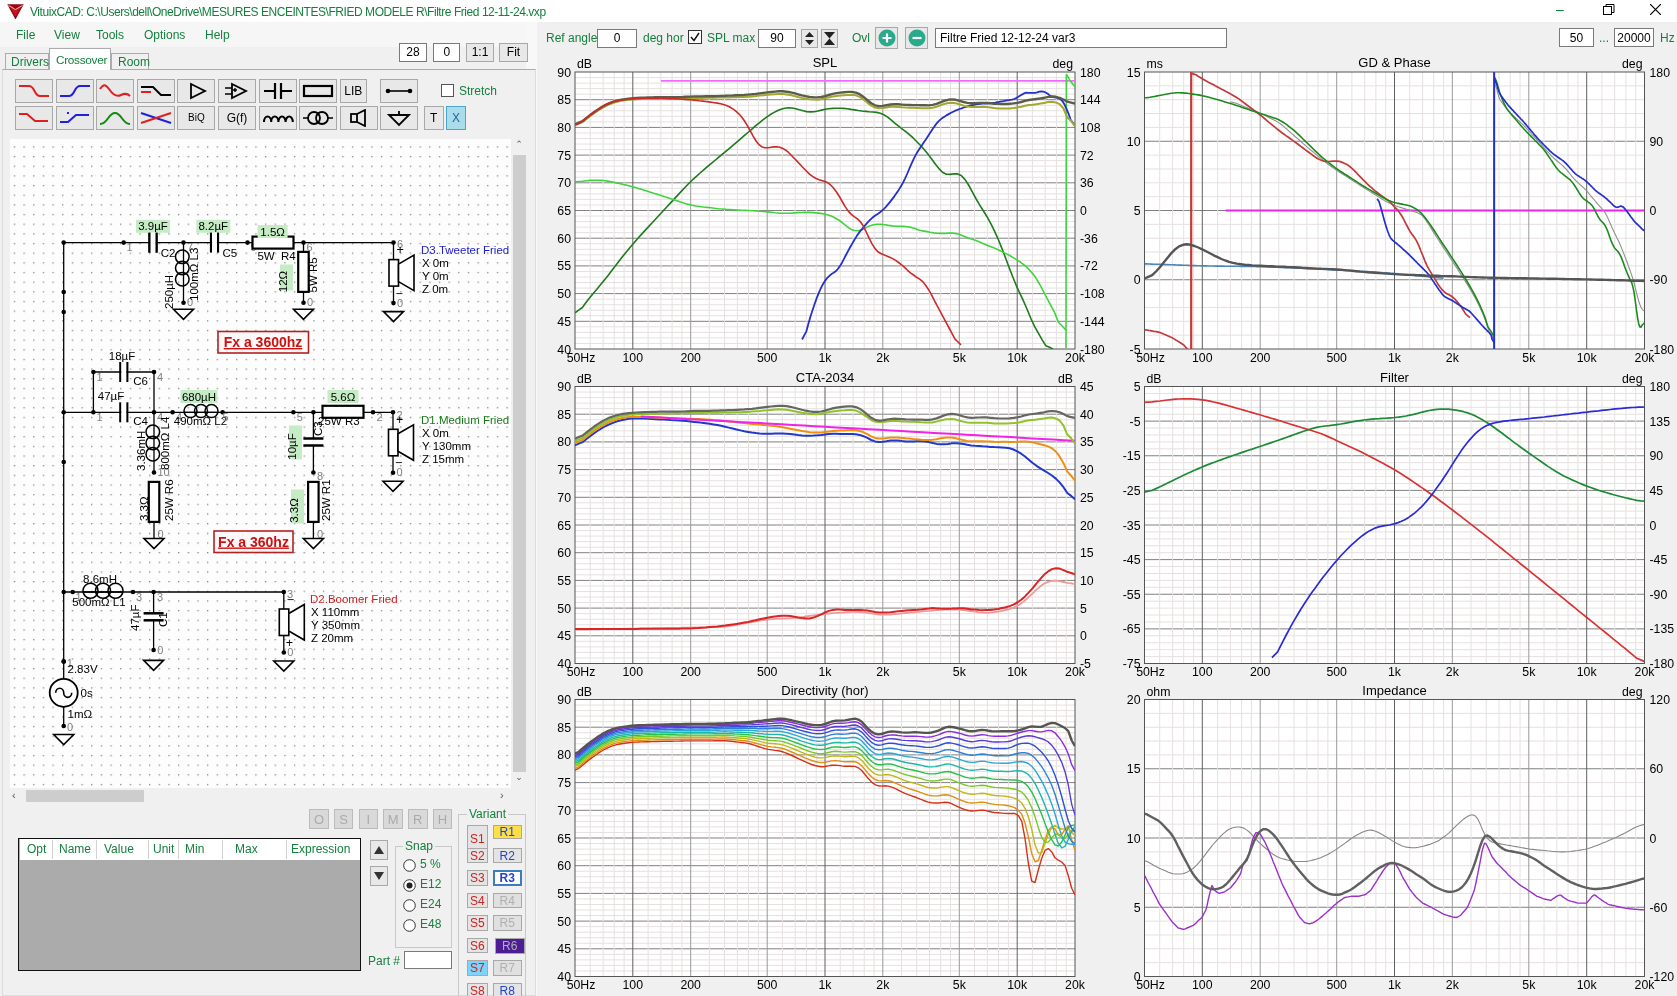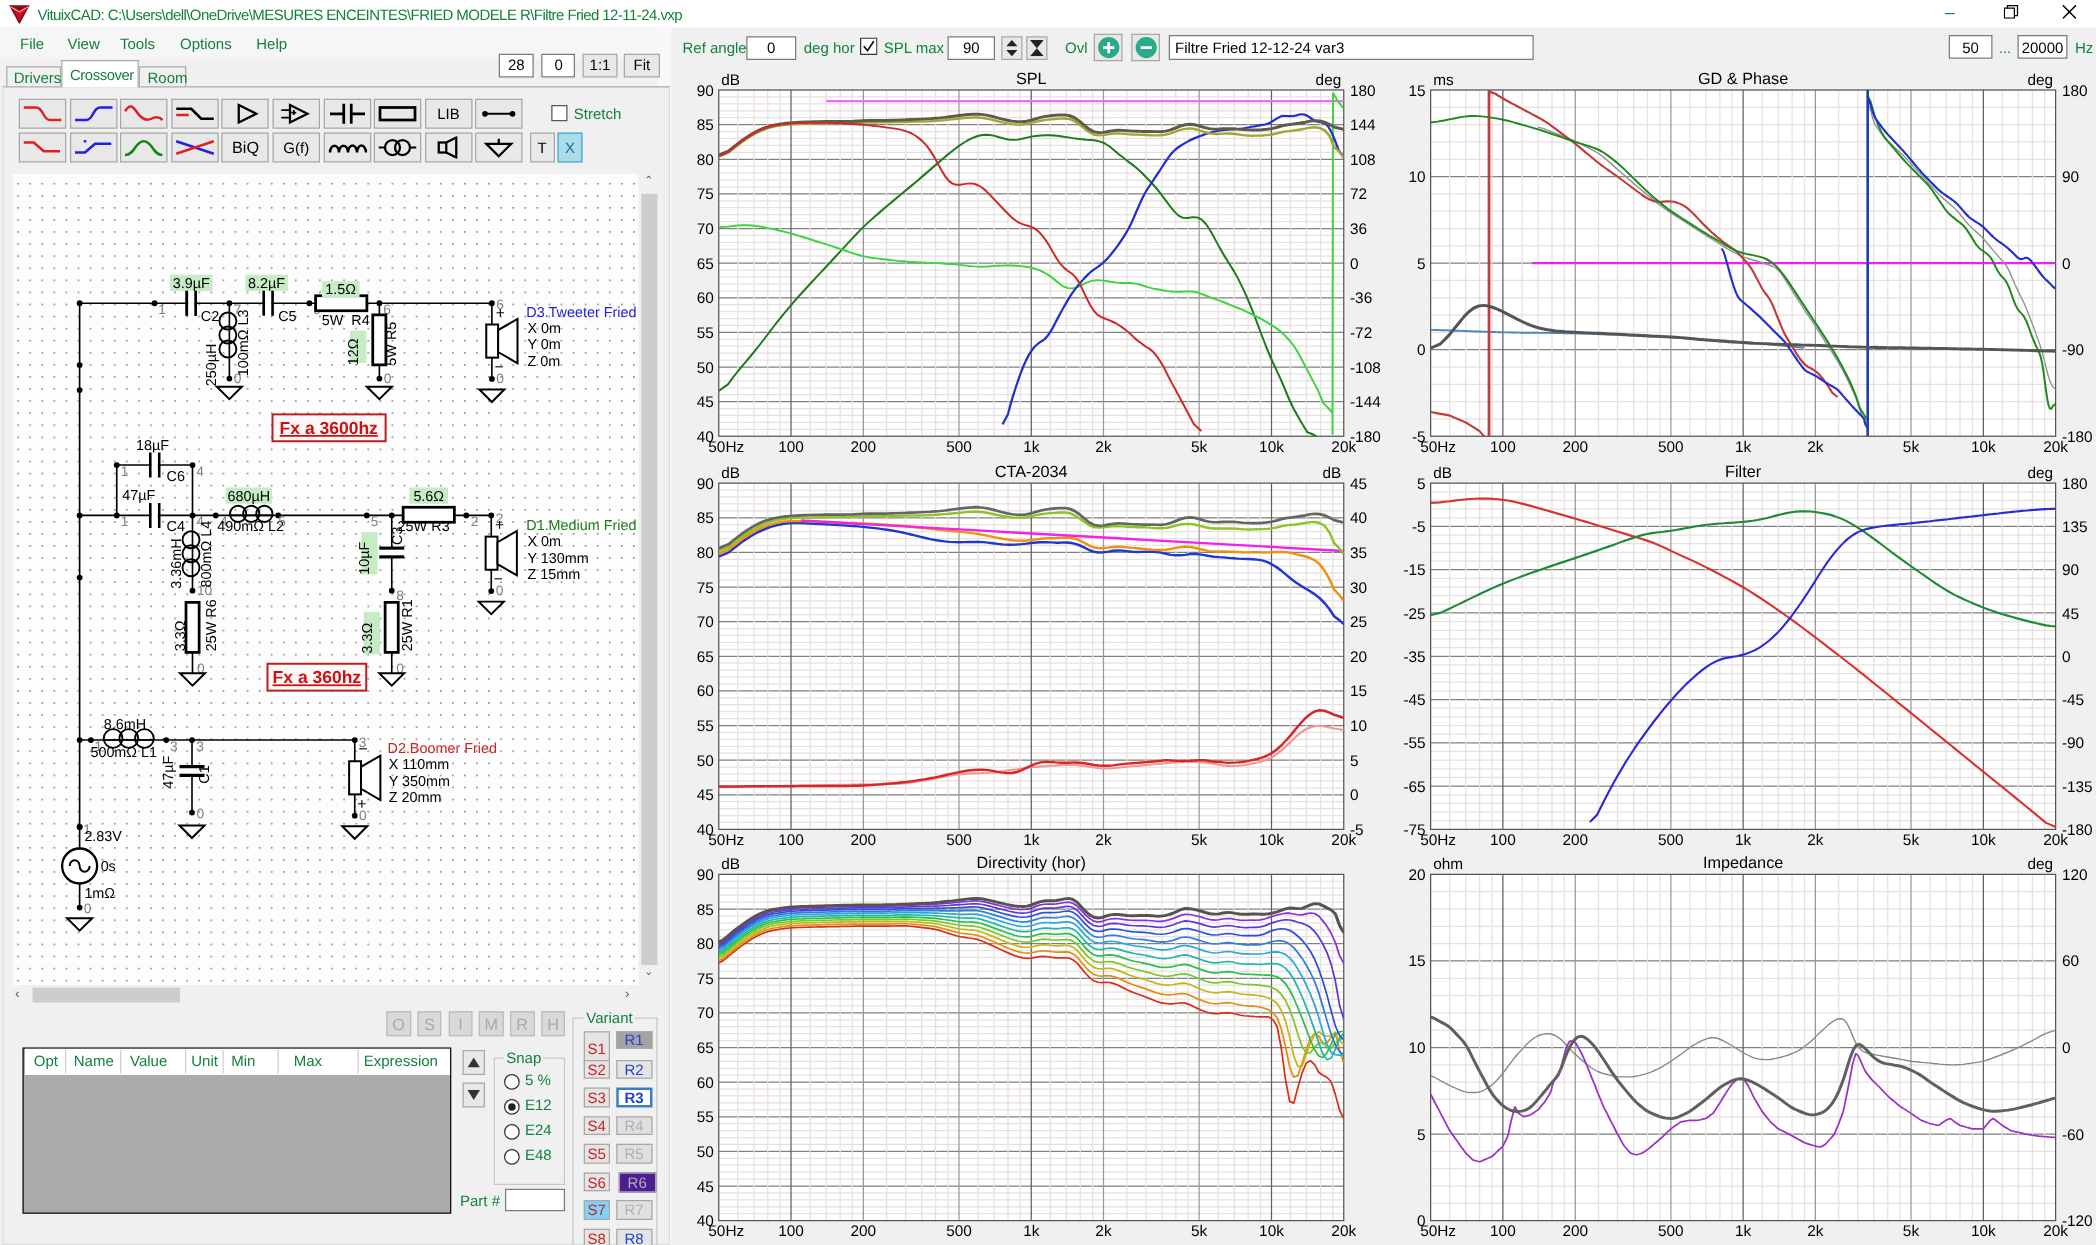--- a/index.html
+++ b/index.html
@@ -77,21 +77,21 @@
 <div class="btn" style="left:258.6px;top:78.5px;width:38px;height:24px">
     <svg width="32" height="18" viewBox="0 0 32 18">
       <path d="M2,9 h11 M19,9 h11 M13,1 v16 M19,1 v16" stroke="#000" stroke-width="2.2" fill="none"></path>
     </svg>
   </div>
 <div class="btn" style="left:299.2px;top:78.5px;width:38px;height:24px">
     <svg width="32" height="18" viewBox="0 0 32 18">
       <rect x="2" y="4" width="28" height="10" fill="none" stroke="#000" stroke-width="2.2"></rect>
     </svg>
   </div>
-<div class="btn" style="left:339.8px;top:78.5px;width:38px;height:24px">
+<div class="btn" style="left:339.8px;top:78.5px;width:27px;height:24px">
     <span style="font-size:12px">LIB</span>
   </div>
 <div class="btn" style="left:380.4px;top:78.5px;width:38px;height:24px">
     <svg width="32" height="18" viewBox="0 0 32 18">
       <path d="M4,9 h24" stroke="#000" stroke-width="1.6"></path>
       <circle cx="5" cy="9" r="2.3" fill="#000"></circle>
       <circle cx="27" cy="9" r="2.3" fill="#000"></circle>
     </svg>
   </div>
 <div class="btn" style="left:15.0px;top:105.7px;width:38px;height:24px">
@@ -110,21 +110,21 @@
       <path d="M1,15 c8,0 8,-11 15,-11 c7,0 7,11 15,11" fill="none" stroke="#108a10" stroke-width="2"></path>
     </svg>
   </div>
 <div class="btn" style="left:136.8px;top:105.7px;width:38px;height:24px">
     <svg width="32" height="18" viewBox="0 0 32 18">
       <path d="M1,4 L31,14" stroke="#2020e0" stroke-width="2"></path>
       <path d="M1,14 L31,4" stroke="#e02020" stroke-width="2"></path>
     </svg>
   </div>
 <div class="btn" style="left:177.4px;top:105.7px;width:38px;height:24px">
-    <span style="font-size:13px">BiQ</span>
+    <span style="font-size:10px">BiQ</span>
   </div>
 <div class="btn" style="left:218.0px;top:105.7px;width:38px;height:24px">
     <span style="font-size:12px">G(f)</span>
   </div>
 <div class="btn" style="left:258.6px;top:105.7px;width:38px;height:24px">
     <svg width="32" height="18" viewBox="0 0 32 18">
       <path d="M2,13 a3.6,5.5 0 1 1 7.2,0 a3.6,5.5 0 1 1 7.2,0 a3.6,5.5 0 1 1 7.2,0 a3.6,5.5 0 1 1 7.2,0" fill="none" stroke="#000" stroke-width="2"></path>
     </svg>
   </div>
 <div class="btn" style="left:299.2px;top:105.7px;width:38px;height:24px">
@@ -429,21 +429,21 @@
 <div class="lbl" style="left:420px;top:897.0px">E24</div>
 <svg class="abs" style="left:403px;top:918.5px" width="13" height="13">
     <circle cx="6.5" cy="6.5" r="5.8" fill="#fff" stroke="#333"></circle>
   </svg>
 <div class="lbl" style="left:420px;top:917.0px">E48</div>
 <div class="lbl" style="left:368px;top:954px">Part #</div>
 <div class="inp" style="left:404px;top:951px;width:48px;height:18px"></div>
 <div class="abs" style="left:458px;top:814px;width:68px;height:182px;border:1px solid #c8c8c8;border-bottom:none"></div>
 <div class="lbl" style="left:467px;top:807px;background:#f0f0f0;padding:0 2px">Variant</div>
 <div class="btn" style="left:466.5px;top:825.4px;width:21.5px;height:28px;color:#c22;background:#e4e4e4">S1</div>
-<div class="btn" style="left:492.5px;top:825.4px;width:29.5px;height:14px;color:#2244cc;background:#a3a3a3">R1</div>
+<div class="btn" style="left:492.5px;top:825.4px;width:29.5px;height:14px;color:#2244cc;background:#fde047">R1</div>
 <div class="btn" style="left:466.5px;top:847.9px;width:21.5px;height:15.5px;color:#c22;background:#e4e4e4">S2</div>
 <div class="btn" style="left:492.5px;top:847.9px;width:29.5px;height:15.5px;color:#2244cc;background:#e4e4e4">R2</div>
 <div class="btn" style="left:466.5px;top:870.4px;width:21.5px;height:15.5px;color:#c22;background:#e4e4e4">S3</div>
 <div class="btn" style="left:492.5px;top:870.4px;width:29.5px;height:15.5px;background:#fff;border:2px solid #3a7ebf;color:#2244cc;font-weight:bold">R3</div>
 <div class="btn" style="left:466.5px;top:892.9px;width:21.5px;height:15.5px;color:#c22;background:#e4e4e4">S4</div>
 <div class="btn" style="left:492.5px;top:892.9px;width:29.5px;height:15.5px;color:#b0b0b0;background:#e0e0e0">R4</div>
 <div class="btn" style="left:466.5px;top:915.4px;width:21.5px;height:15.5px;color:#c22;background:#e4e4e4">S5</div>
 <div class="btn" style="left:492.5px;top:915.4px;width:29.5px;height:15.5px;color:#b0b0b0;background:#e0e0e0">R5</div>
 <div class="btn" style="left:466.5px;top:937.9px;width:21.5px;height:15.5px;color:#c22;background:#e4e4e4">S6</div>
 <div class="btn" style="left:495px;top:937.9px;width:29.5px;height:16px;color:#b0b0b0;background:#4c1d95">R6</div>

